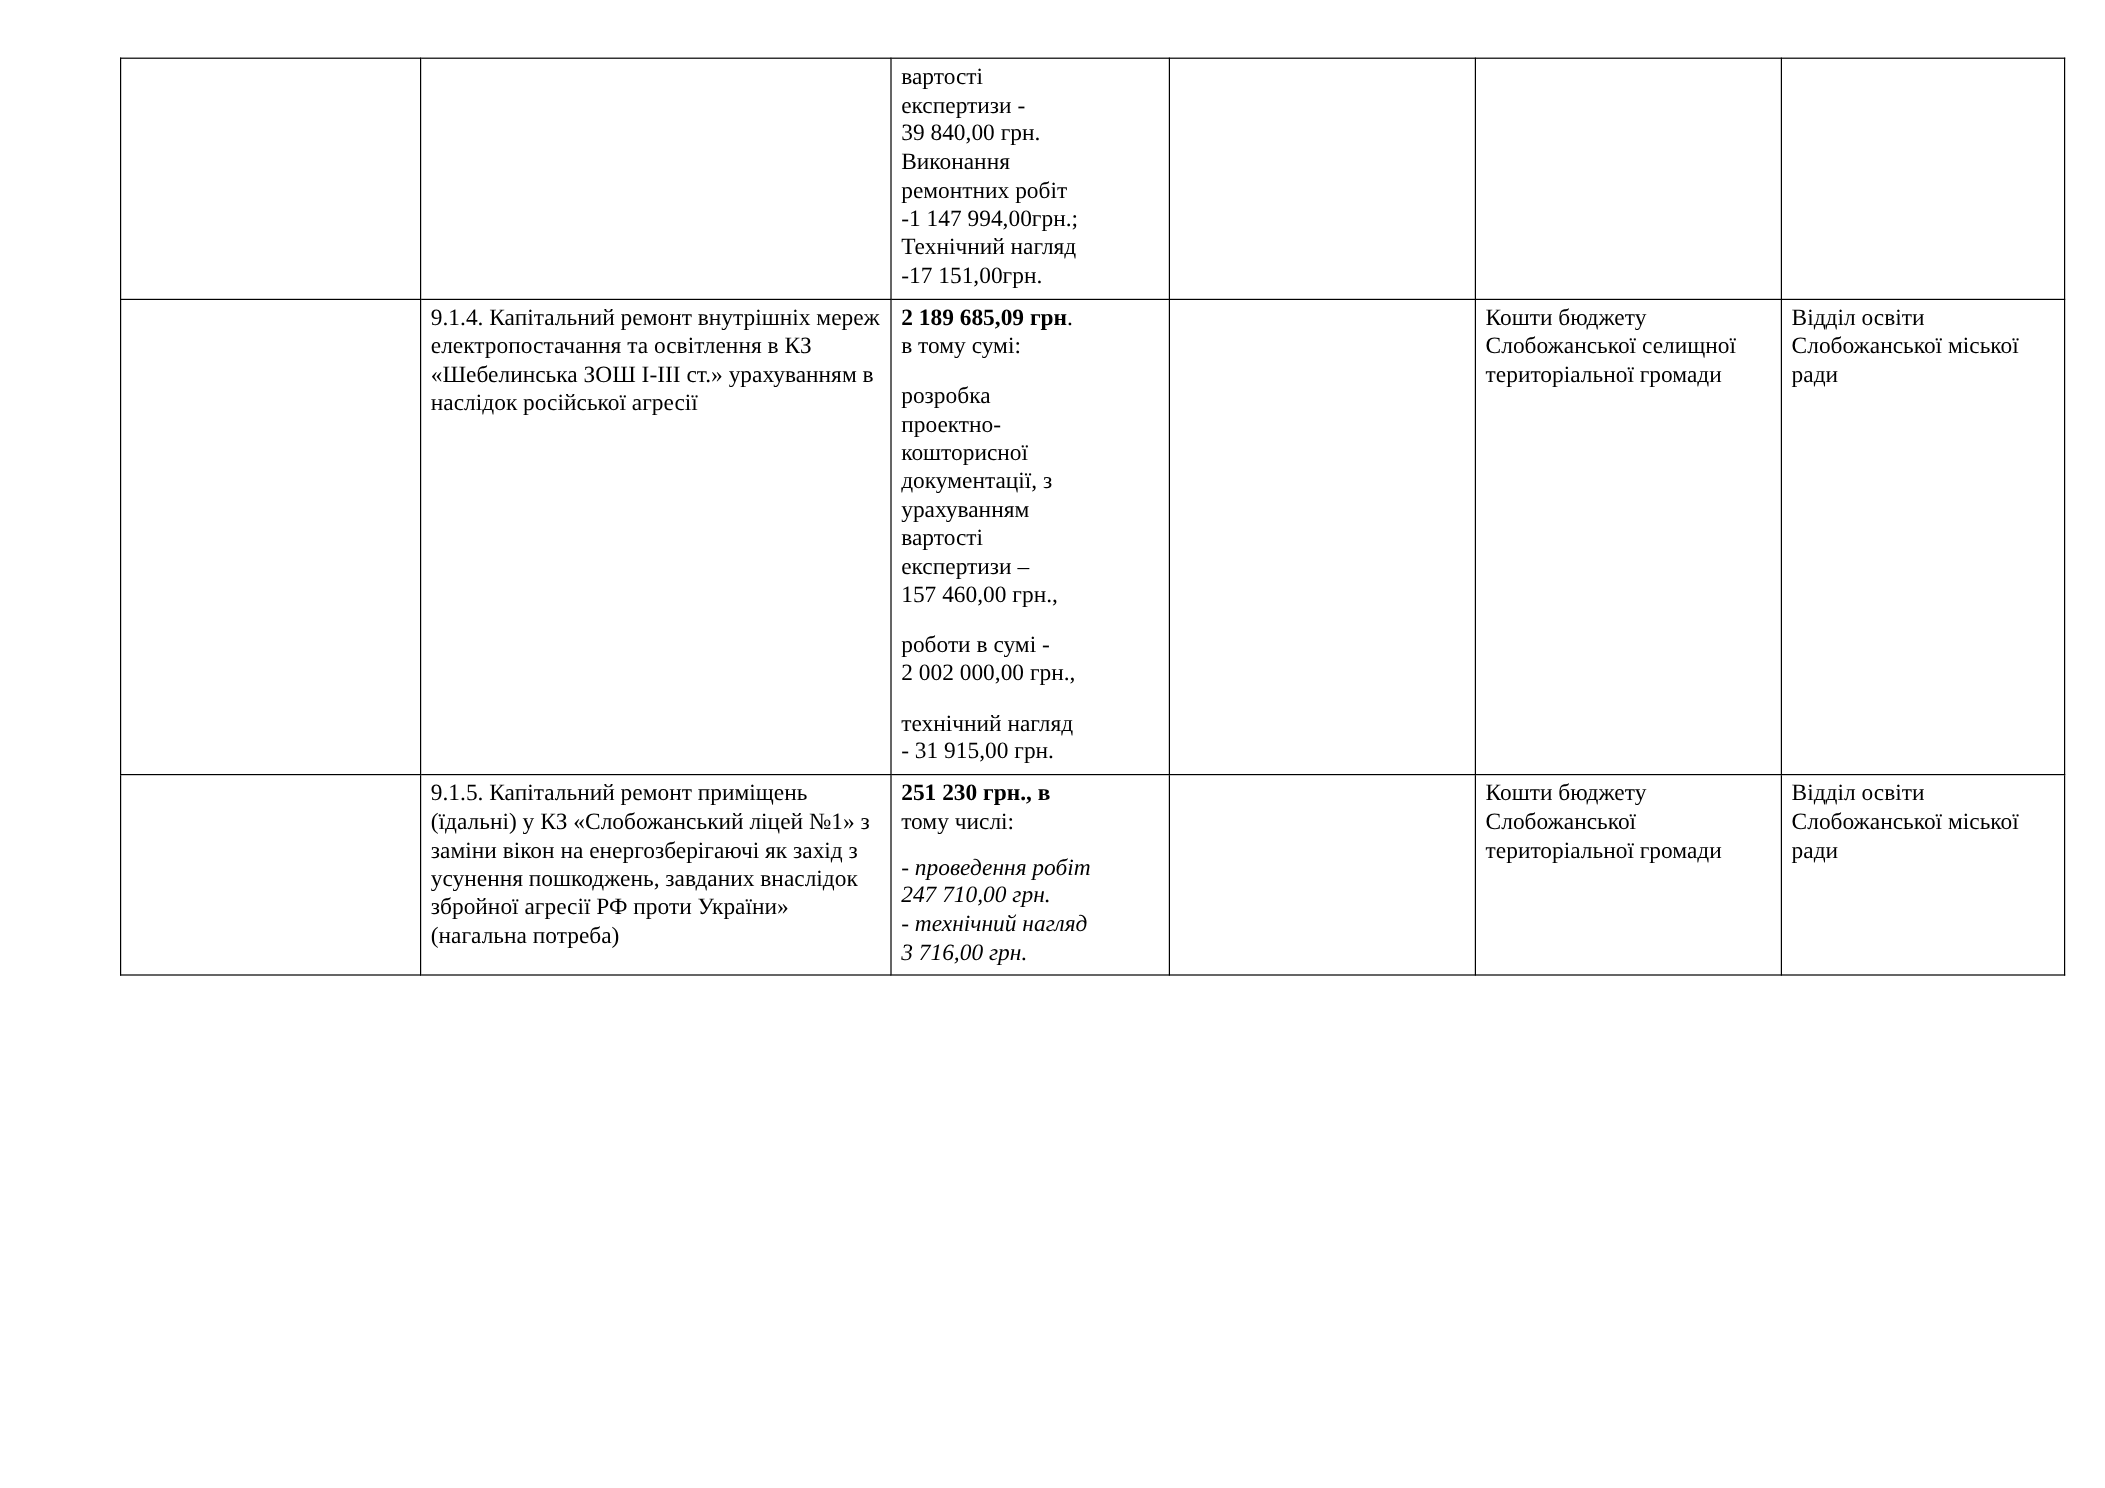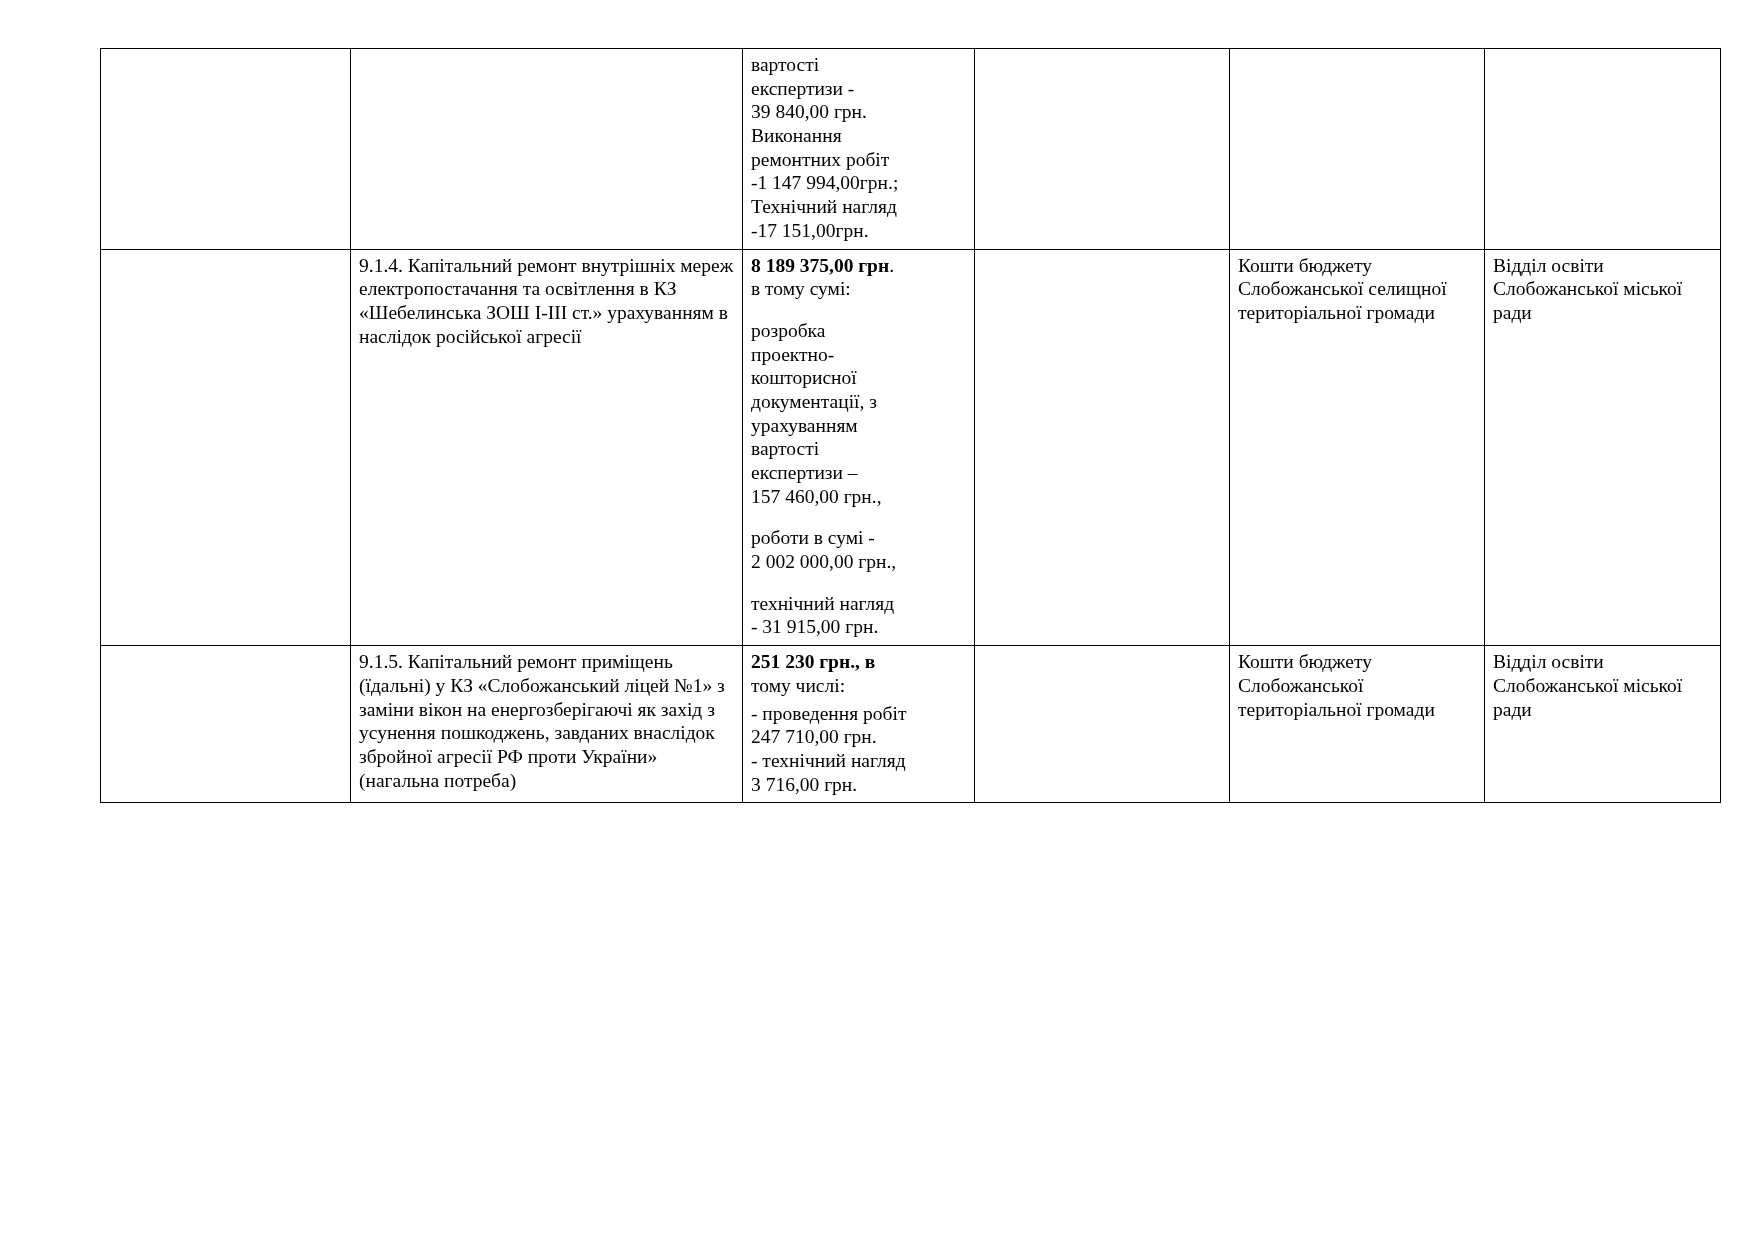--- a/index.html
+++ b/index.html
@@ -42,21 +42,21 @@
   .c3 { width: 255px; }
   .c4 { width: 255px; }
   .c5 { width: 236px; }
 
   .cell-p {
     margin: 0;
     white-space: pre-line;
   }
   .bold { font-weight: bold; }
   .sp-before { margin-top: 18px; }
-  .sp-small { margin-top: 4px; }
+  .sp-small { margin-top: 14px; font-style: italic; }
 </style>
 </head>
 <body>
 
 <div class="page">
 
   <table class="doc-table">
     <colgroup>
       <col class="c0">
         <col class="c1">
@@ -96,21 +96,21 @@
       </tr>
 
       <tr>
         <td class="c0">
           <p class="cell-p"></p>
         </td>
         <td class="c1">
           <p class="cell-p">9.1.4. Капітальний ремонт внутрішніх мереж електропостачання та освітлення в КЗ «Шебелинська  ЗОШ І-ІІІ ст.» урахуванням в наслідок російської агресії</p>
         </td>
         <td class="c2">
-          <p class="cell-p"><span class="bold">8 189 375,00 грн</span><span>.</span></p>
+          <p class="cell-p"><span class="bold">2 189 685,09 грн</span><span>.</span></p>
           <p class="cell-p">в тому сумі:</p>
           <p class="cell-p sp-before">розробка
 проектно-
 кошторисної
 документації, з
 урахуванням
 вартості
 експертизи –
 157 460,00 грн.,</p>
           <p class="cell-p sp-before">роботи в сумі -

